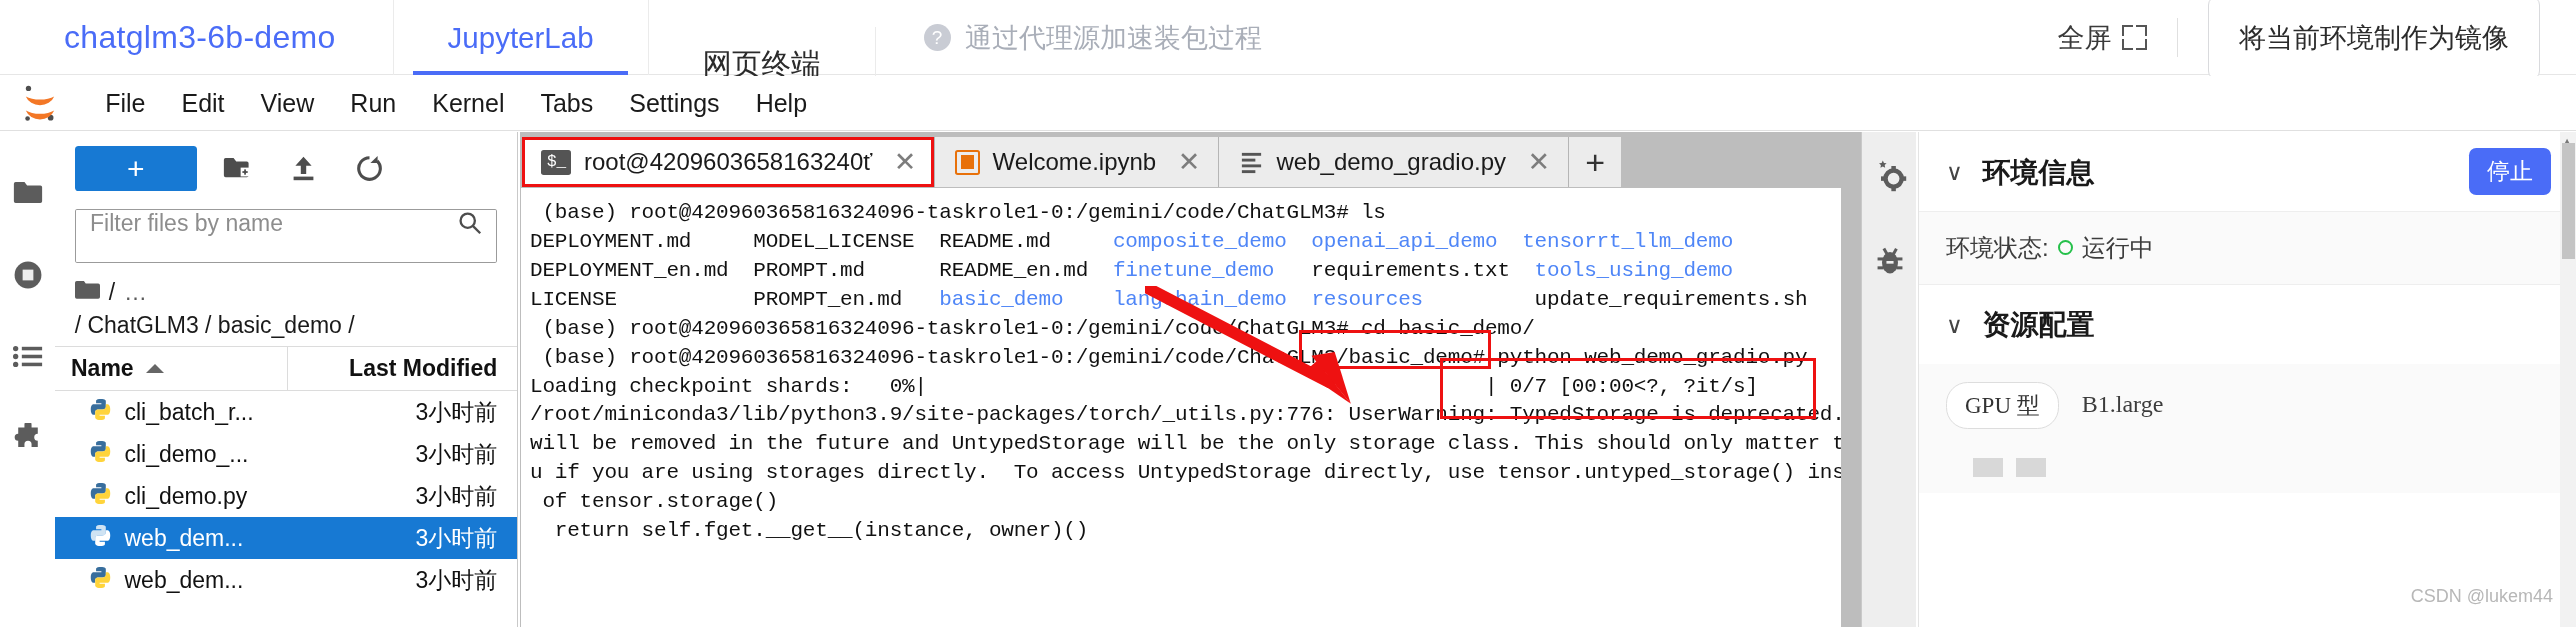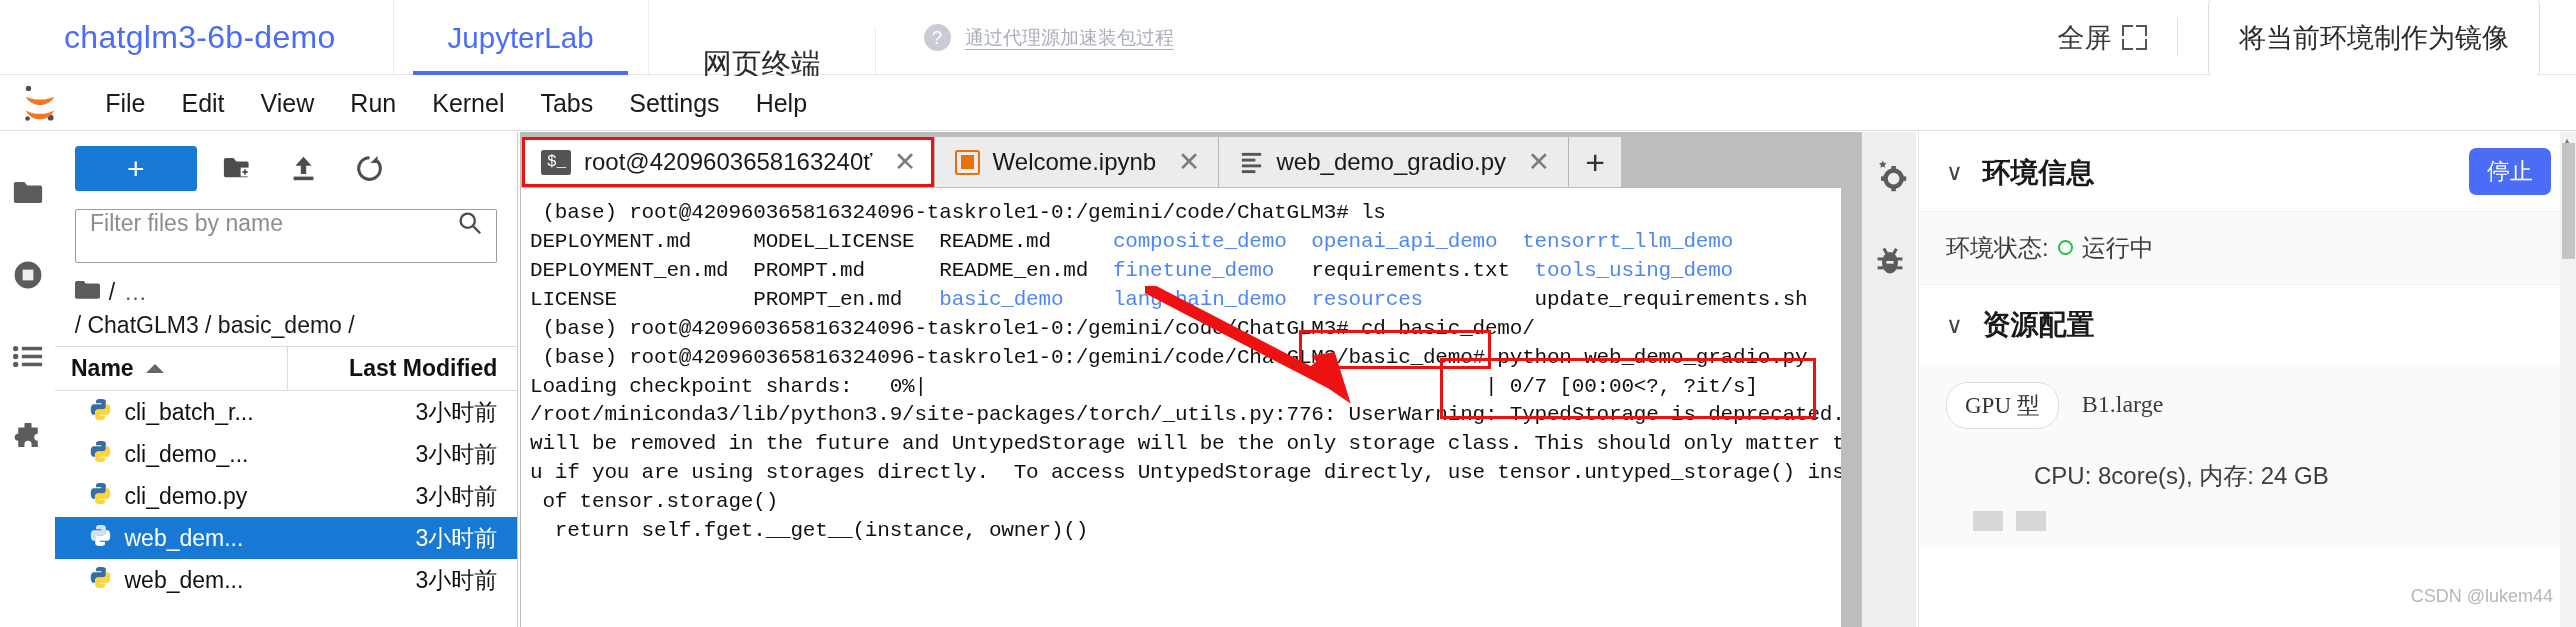--- a/index.html
+++ b/index.html
@@ -29,21 +29,21 @@
   .tb-tab.active::after {
     content:""; position:absolute; left:19.7px; right:19.7px; bottom:0;
     height:4.5px; background:#4a6cf7;
   }
   .tb-tab.plain { color:#2b2b2b;margin-top:27px; }
   .tb-hint { border-right:none; gap:14.3px; padding-left:48px; }
   .tb-hint .q {
     width:27px;height:27px;border-radius:50%;background:#c9ccd4;color:#fff;
     font-size:19px; display:flex;align-items:center;justify-content:center; flex:none;
   }
-  .tb-hint .htxt { color:#a9aeb8; font-size:19px; text-decoration:underline; text-underline-offset:4.5px; }
+  .tb-hint .htxt { color:#a9aeb8; font-size:27px; text-underline-offset:4.5px; }
   .tb-spacer { flex:1; border-right:none; }
   .tb-full { gap:10.7px; color:#3a3a3a; font-size:27px; border-right:none; padding-right:30px;}
   .tb-divider { width:0.9px; height:39px; background:#e0e0e0; align-self:center; }
   .tb-image-btn {
     border:0.9px solid #d9dadd; border-radius:9px; padding:23px 30px;
     font-size:27px; color:#2b2b2b; background:#fff; white-space:nowrap;
   }
   .tb-btnwrap { border-right:none; padding:0 36px 0 30px; }
 
   .fs-ico { display:inline-block; width:25px; height:25px; position:relative; }
@@ -459,21 +459,20 @@
     <div class="rp-sec-head">
       <span class="rp-chevron">∨</span>
       <span class="rp-sec-title">资源配置</span>
     </div>
 
     <div class="rp-res">
       <div class="rp-row">
         <span class="chip">GPU 型</span>
         <span class="rp-val">B1.large</span>
       </div>
-      <div class="rp-sub">CPU: 8core(s), 内存: 24 GB</div>
       <div class="rp-foot">
         <span class="foot-sq"></span>
         <span class="foot-sq"></span>
       </div>
     </div>
   </div>
 
   <div class="rp-scroll"></div>
   <div class="rp-up">▲</div>
   <div class="rp-thumb"></div>

